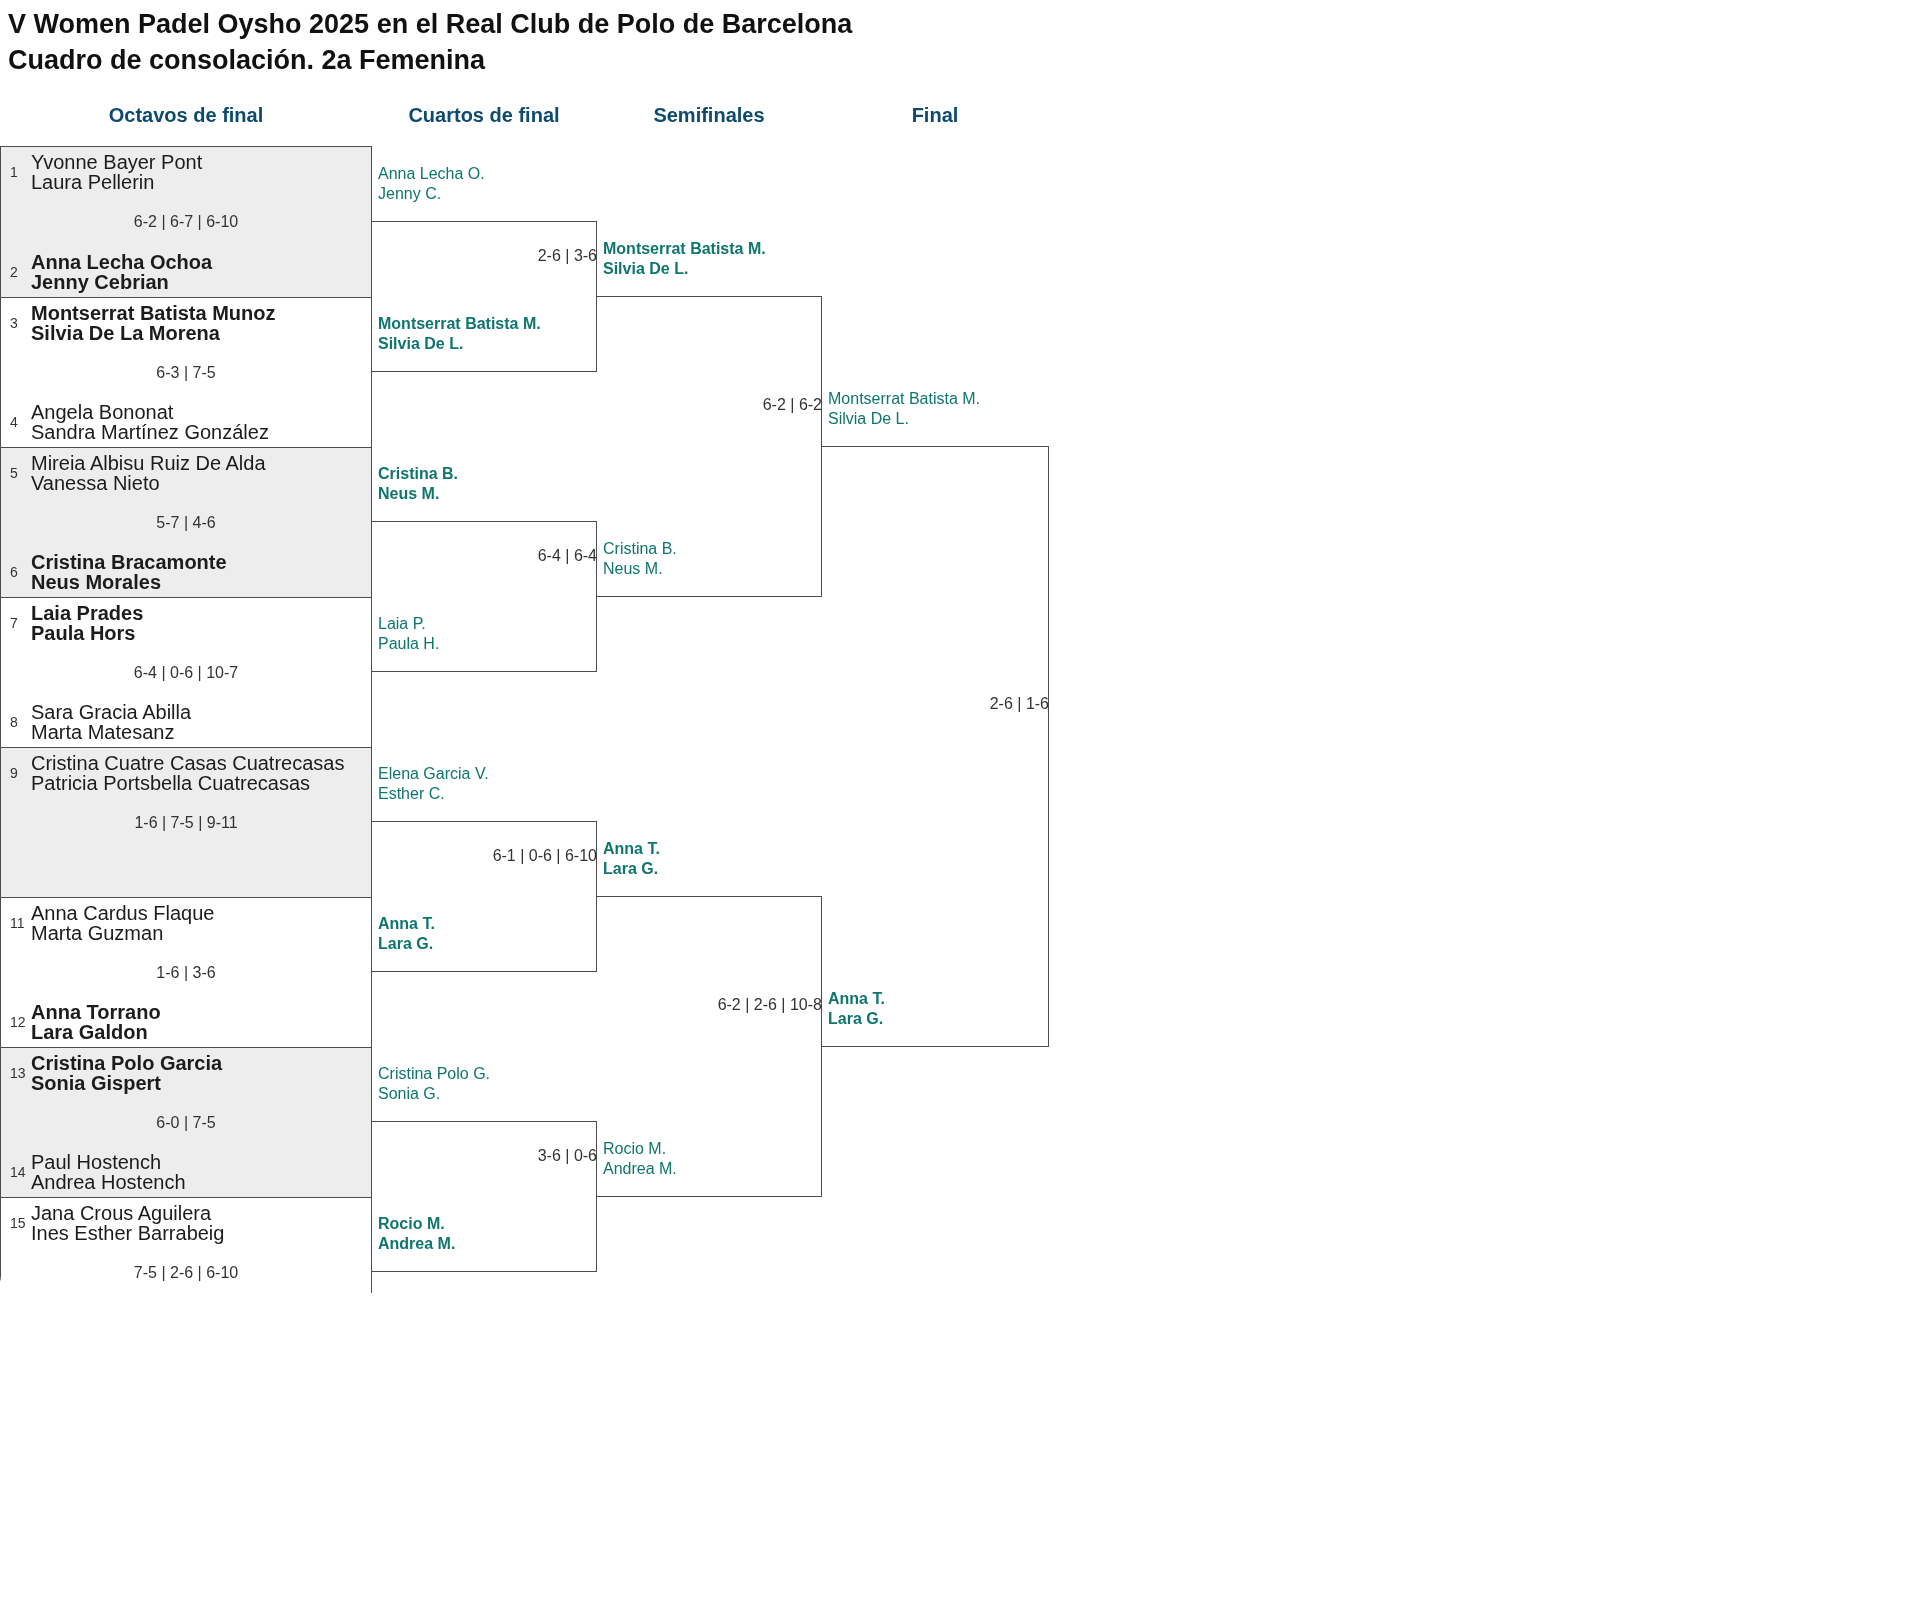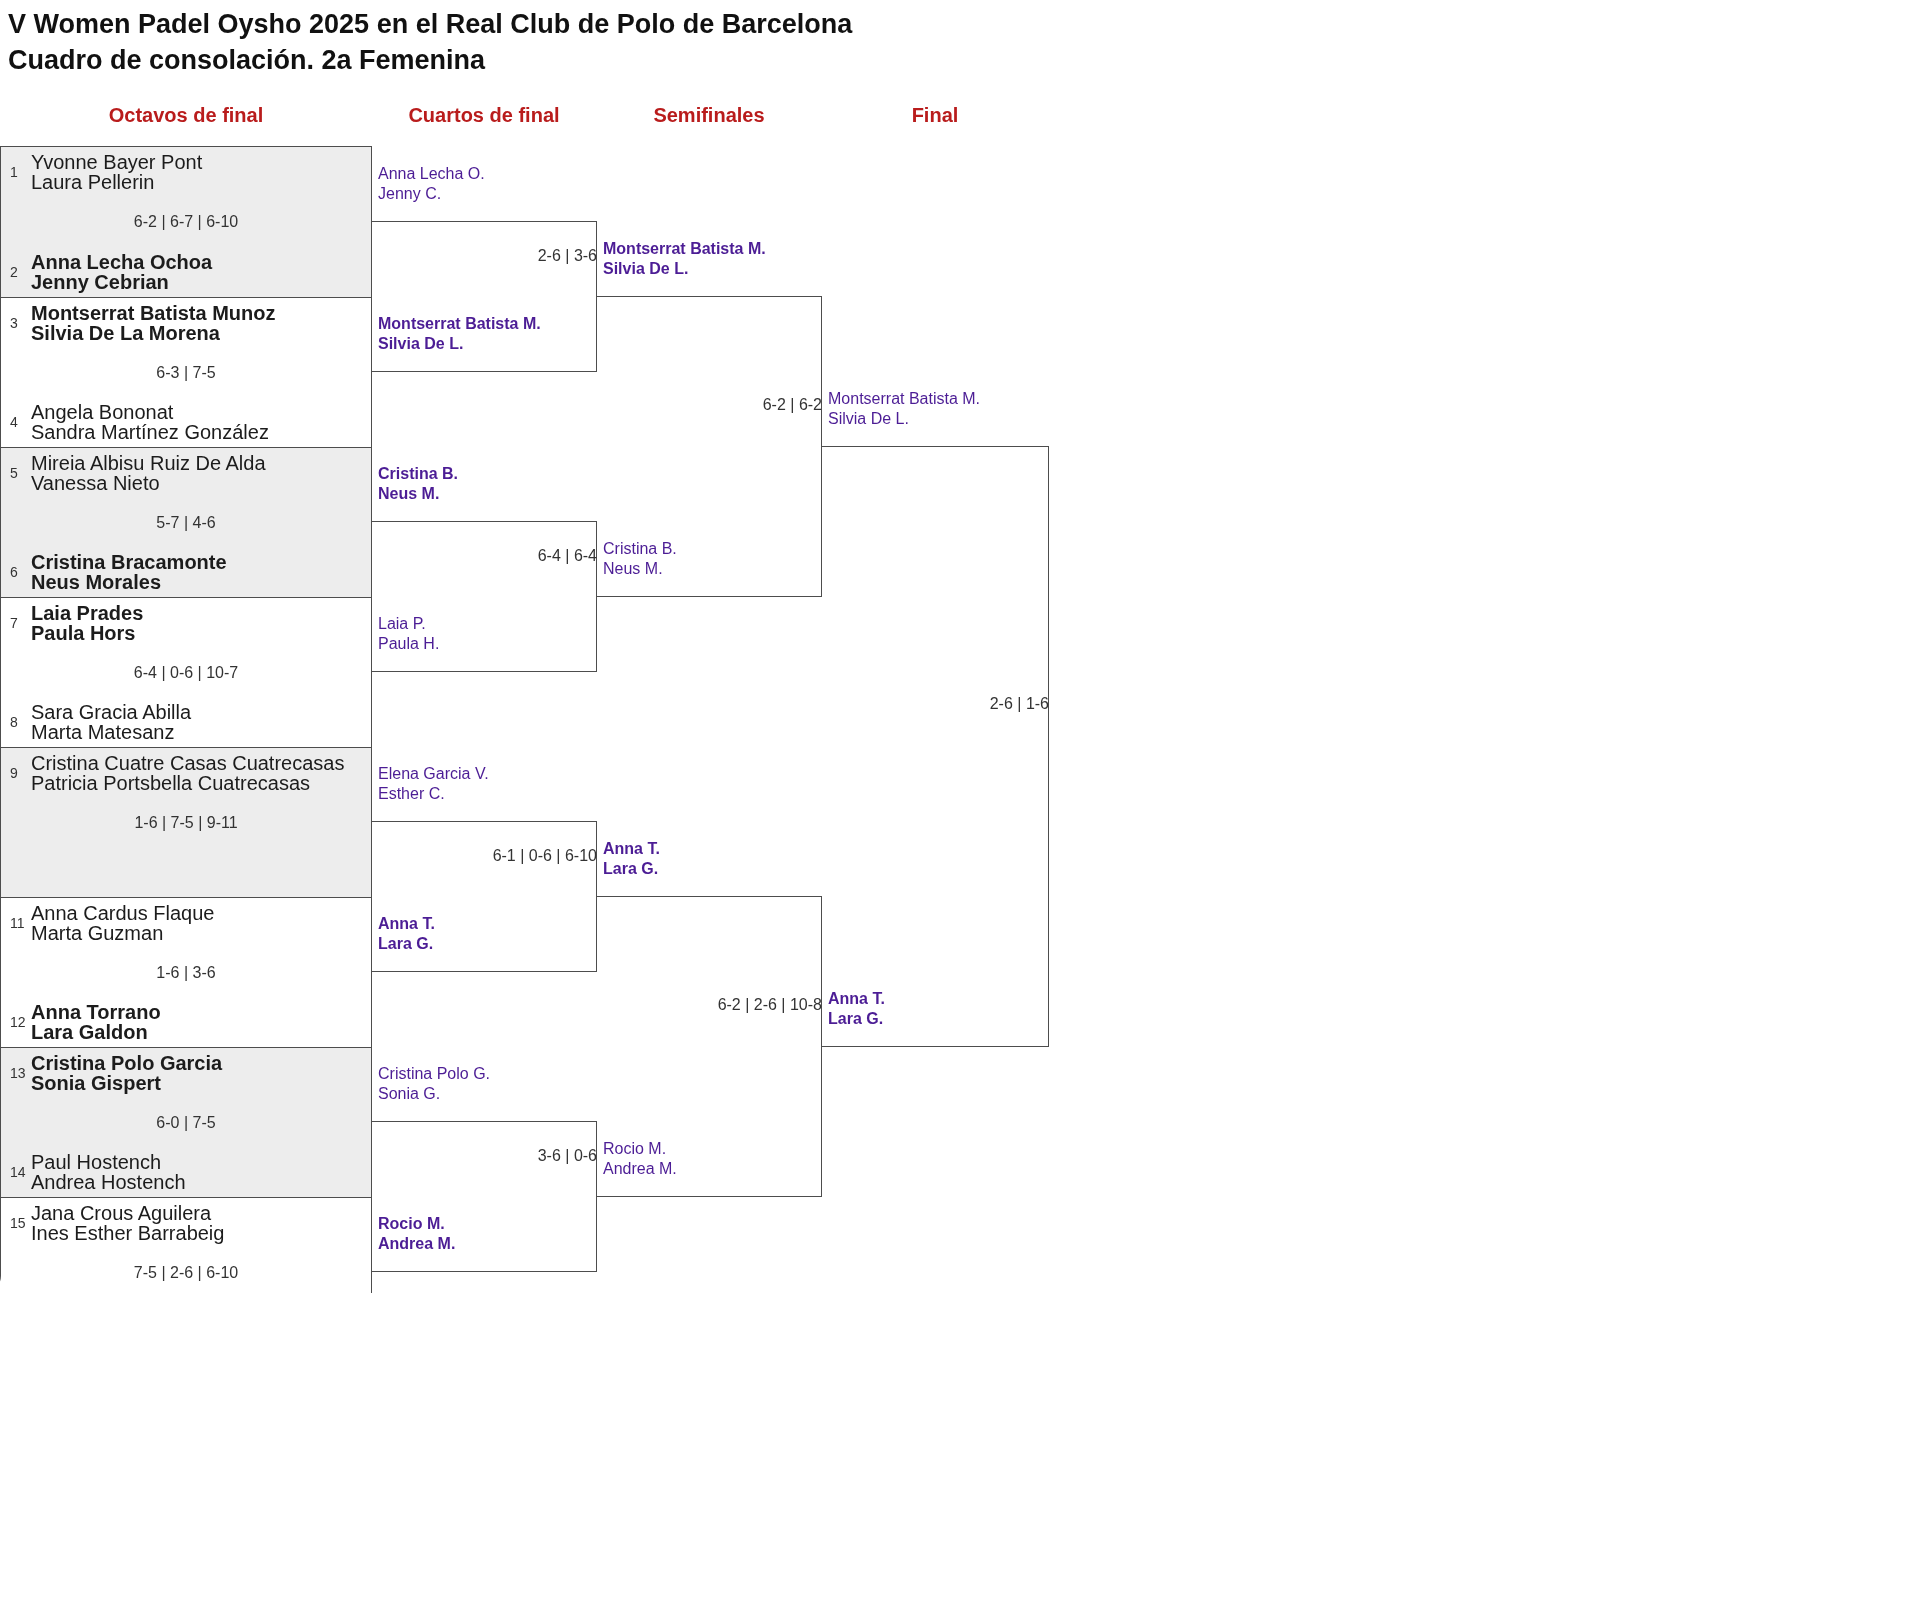--- a/index.html
+++ b/index.html
@@ -1,39 +1,39 @@
 <!DOCTYPE html>
 <html><head>
 <meta charset="utf-8">
 <style>
   html,body{margin:0;padding:0;background:#fff;}
   body{font-family:"Liberation Sans",sans-serif;color:#1c1c1c;}
   .page{position:relative;width:1920px;height:1293px;background:#fff;overflow:hidden;border-radius:17px;}
 
   .title{position:absolute;left:8px;top:6px;font-size:27px;line-height:36px;font-weight:700;color:#111;}
 
-  .col-header{position:absolute;top:104px;text-align:center;font-size:20px;font-weight:600;color:#b91c1c;}
+  .col-header{position:absolute;top:104px;text-align:center;font-size:20px;font-weight:600;color:#0c4a6e;}
 
   .r1-col{position:absolute;left:0;top:146px;width:372px;border:1px solid #4d4d4d;box-sizing:border-box;}
   .r1-match{position:relative;height:150px;box-sizing:border-box;background:#fff;}
   .r1-match + .r1-match{border-top:1px solid #4d4d4d;}
   .r1-match.shaded{background:#ededed;}
 
   .team{position:absolute;left:0;right:6px;display:flex;align-items:center;}
   .team.top{top:5px;}
   .team.bottom{bottom:5px;}
   .seed{flex:0 0 21px;padding-left:9px;font-size:14px;color:#333;}
   .names{flex:1;font-size:20px;line-height:20px;}
   .w{font-weight:700;}
 
   .r1-score{position:absolute;left:0;right:0;top:50%;transform:translateY(-50%);text-align:center;font-size:16px;color:#333;}
 
   .conn{position:absolute;box-sizing:border-box;border:1px solid #4d4d4d;border-left:none;pointer-events:none;}
 
-  .adv{position:absolute;font-size:16px;line-height:20px;color:#4c1d95;}
+  .adv{position:absolute;font-size:16px;line-height:20px;color:#0f766e;}
 
   .score-abs{position:absolute;text-align:right;font-size:16px;color:#333;}
 </style>
 </head>
 <body>
 
 <div class="page">
 
   <div class="title">
     <div>V Women Padel Oysho 2025 en el Real Club de Polo de Barcelona</div>

